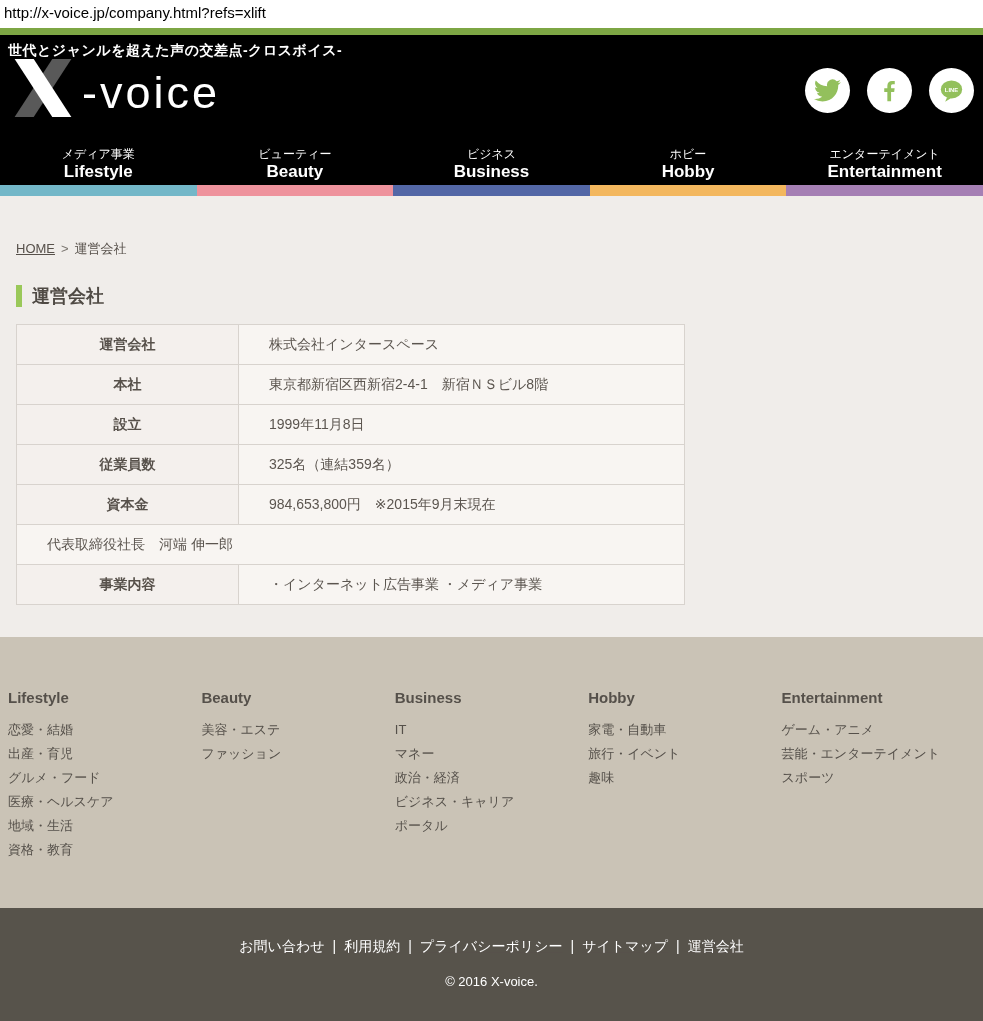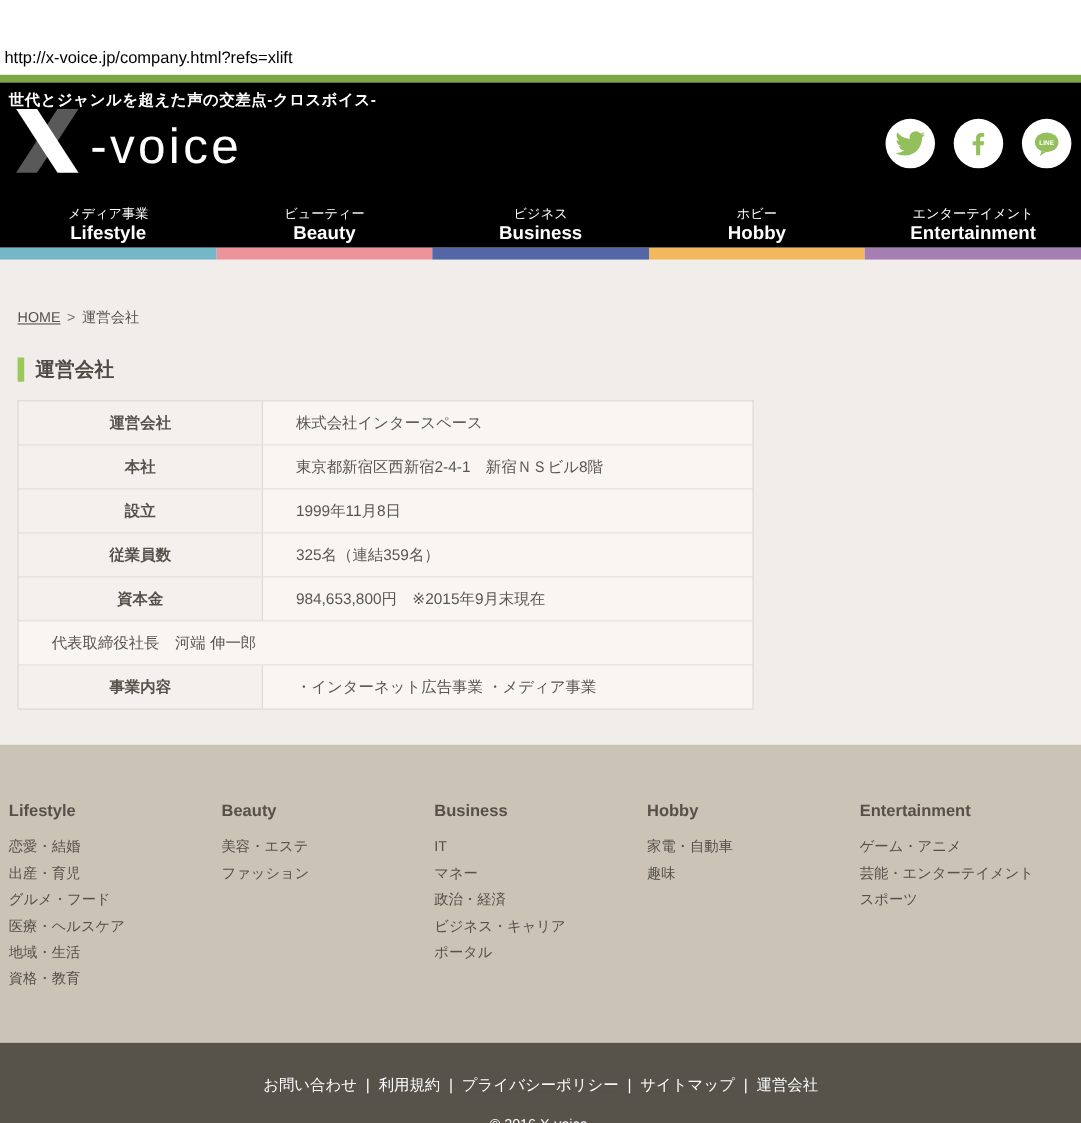--- a/index.html
+++ b/index.html
@@ -6,21 +6,21 @@
   html,body { width:983px; }
   body {
     font-family:"Liberation Sans","DejaVu Sans",sans-serif;
     background:#ffffff;
     color:#57514b;
   }
 
   
   .url-bar {
     height:28px; background:#ffffff; padding:4px 0 0 4px;
-    font-size:15px; color:#000;margin-top:40px;
+    font-size:15px; color:#000;
   }
 
   
   .header-strip { height:7px; background:#7da644; }
   .header {
     position:relative; height:150px; background:#000000; overflow:hidden;
   }
   .tagline {
     position:absolute; top:7px; left:8px;
     color:#fff; font-weight:bold; font-size:14px; letter-spacing:0.5px;
@@ -217,20 +217,21 @@
       <div class="footer-col-title">Business</div>
       <div class="footer-link">IT</div>
       <div class="footer-link">マネー</div>
       <div class="footer-link">政治・経済</div>
       <div class="footer-link">ビジネス・キャリア</div>
       <div class="footer-link">ポータル</div>
     </div>
     <div class="footer-col">
       <div class="footer-col-title">Hobby</div>
       <div class="footer-link">家電・自動車</div>
+      <div class="footer-link">旅行・イベント</div>
       <div class="footer-link">趣味</div>
     </div>
     <div class="footer-col">
       <div class="footer-col-title">Entertainment</div>
       <div class="footer-link">ゲーム・アニメ</div>
       <div class="footer-link">芸能・エンターテイメント</div>
       <div class="footer-link">スポーツ</div>
     </div>
   </div>
 </div>

